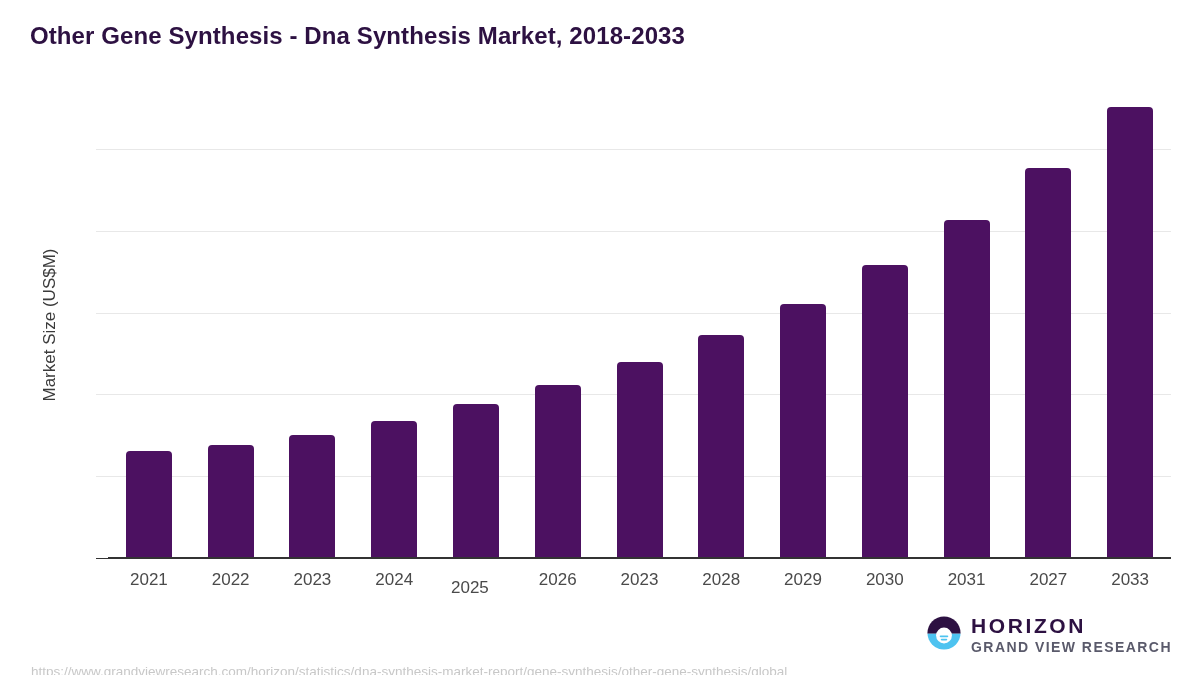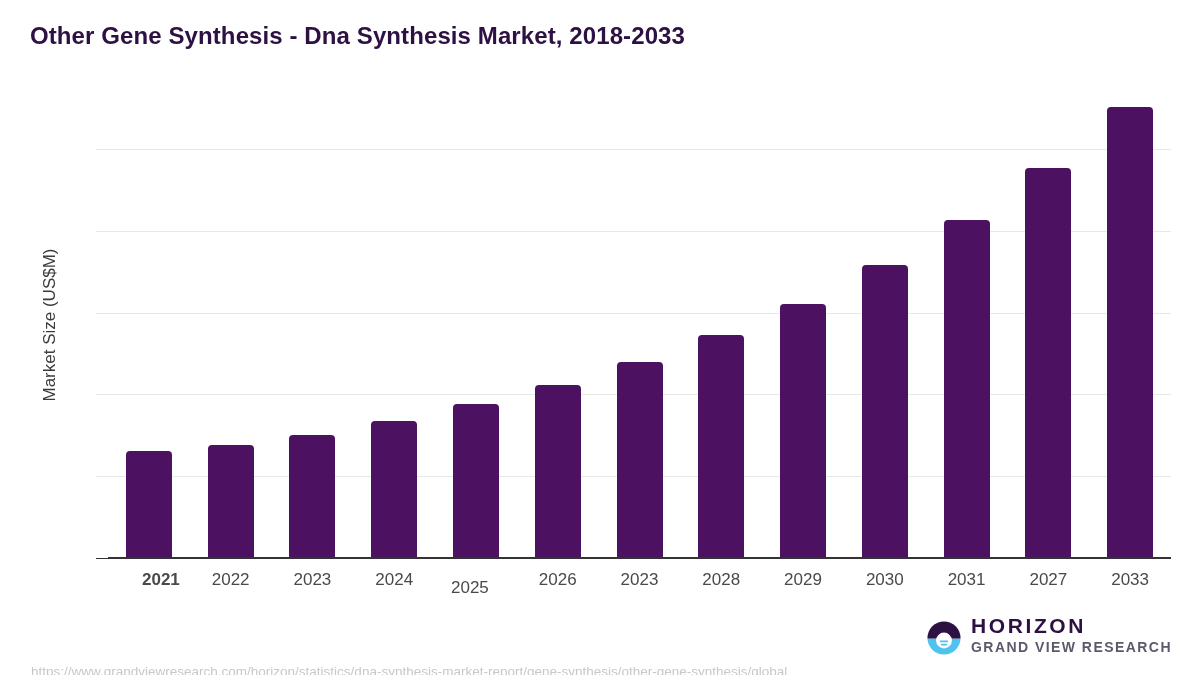--- a/index.html
+++ b/index.html
@@ -106,21 +106,21 @@
     top: 664px;
     font-size: 13.5px;
     color: #c8c8c8;
     white-space: nowrap;
   }
   #logo {
     position: absolute;
     right: 28px;
     top: 615px;
     display: flex;
-    align-items: flex-end;
+    align-items: flex-start;
     gap: 9px;
   }
   #logo-mark { width: 36px; height: 36px; display: block; }
   #logo-text { display: flex; flex-direction: column; justify-content: center; }
   #logo-name {
     font-size: 21px;
     font-weight: bold;
     letter-spacing: 2.6px;
     color: #2d1142;
     line-height: 1.05;
@@ -170,21 +170,21 @@
         <div class="bar" title="2029: 311" style="left: 672.038px; height: 254.256px; width: 46px; background: rgb(76, 17, 97);"></div>
         <div class="bar" title="2030: 358" style="left: 753.808px; height: 292.681px; width: 46px; background: rgb(76, 17, 97);"></div>
         <div class="bar" title="2031: 414" style="left: 835.577px; height: 338.463px; width: 46px; background: rgb(76, 17, 97);"></div>
         <div class="bar" title="2032: 477" style="left: 917.346px; height: 389.968px; width: 46px; background: rgb(76, 17, 97);"></div>
         <div class="bar" title="2033: 552" style="left: 999.115px; height: 451.284px; width: 46px; background: rgb(76, 17, 97);"></div>
       </div>
   </div>
 
   <div id="axis-line"></div>
   <div id="xticks">
-      <div class="x-tick-label" style="left: 120px; width: 81.7692px; font-weight: bold;">2021</div>
+      <div class="x-tick-label" style="left: 108px; width: 81.7692px;">2021</div>
       <div class="x-tick-label" style="left: 189.769px; width: 81.7692px;">2022</div>
       <div class="x-tick-label" style="left: 271.538px; width: 81.7692px;">2023</div>
       <div class="x-tick-label" style="left: 353.308px; width: 81.7692px;">2024</div>
       <div class="x-tick-label" style="left: 429px; width: 81.7692px; margin-top: 8px;">2025</div>
       <div class="x-tick-label" style="left: 516.846px; width: 81.7692px;">2026</div>
       <div class="x-tick-label" style="left: 598.615px; width: 81.7692px;">2023</div>
       <div class="x-tick-label" style="left: 680.385px; width: 81.7692px;">2028</div>
       <div class="x-tick-label" style="left: 762.154px; width: 81.7692px;">2029</div>
       <div class="x-tick-label" style="left: 843.923px; width: 81.7692px;">2030</div>
       <div class="x-tick-label" style="left: 925.692px; width: 81.7692px;">2031</div>

